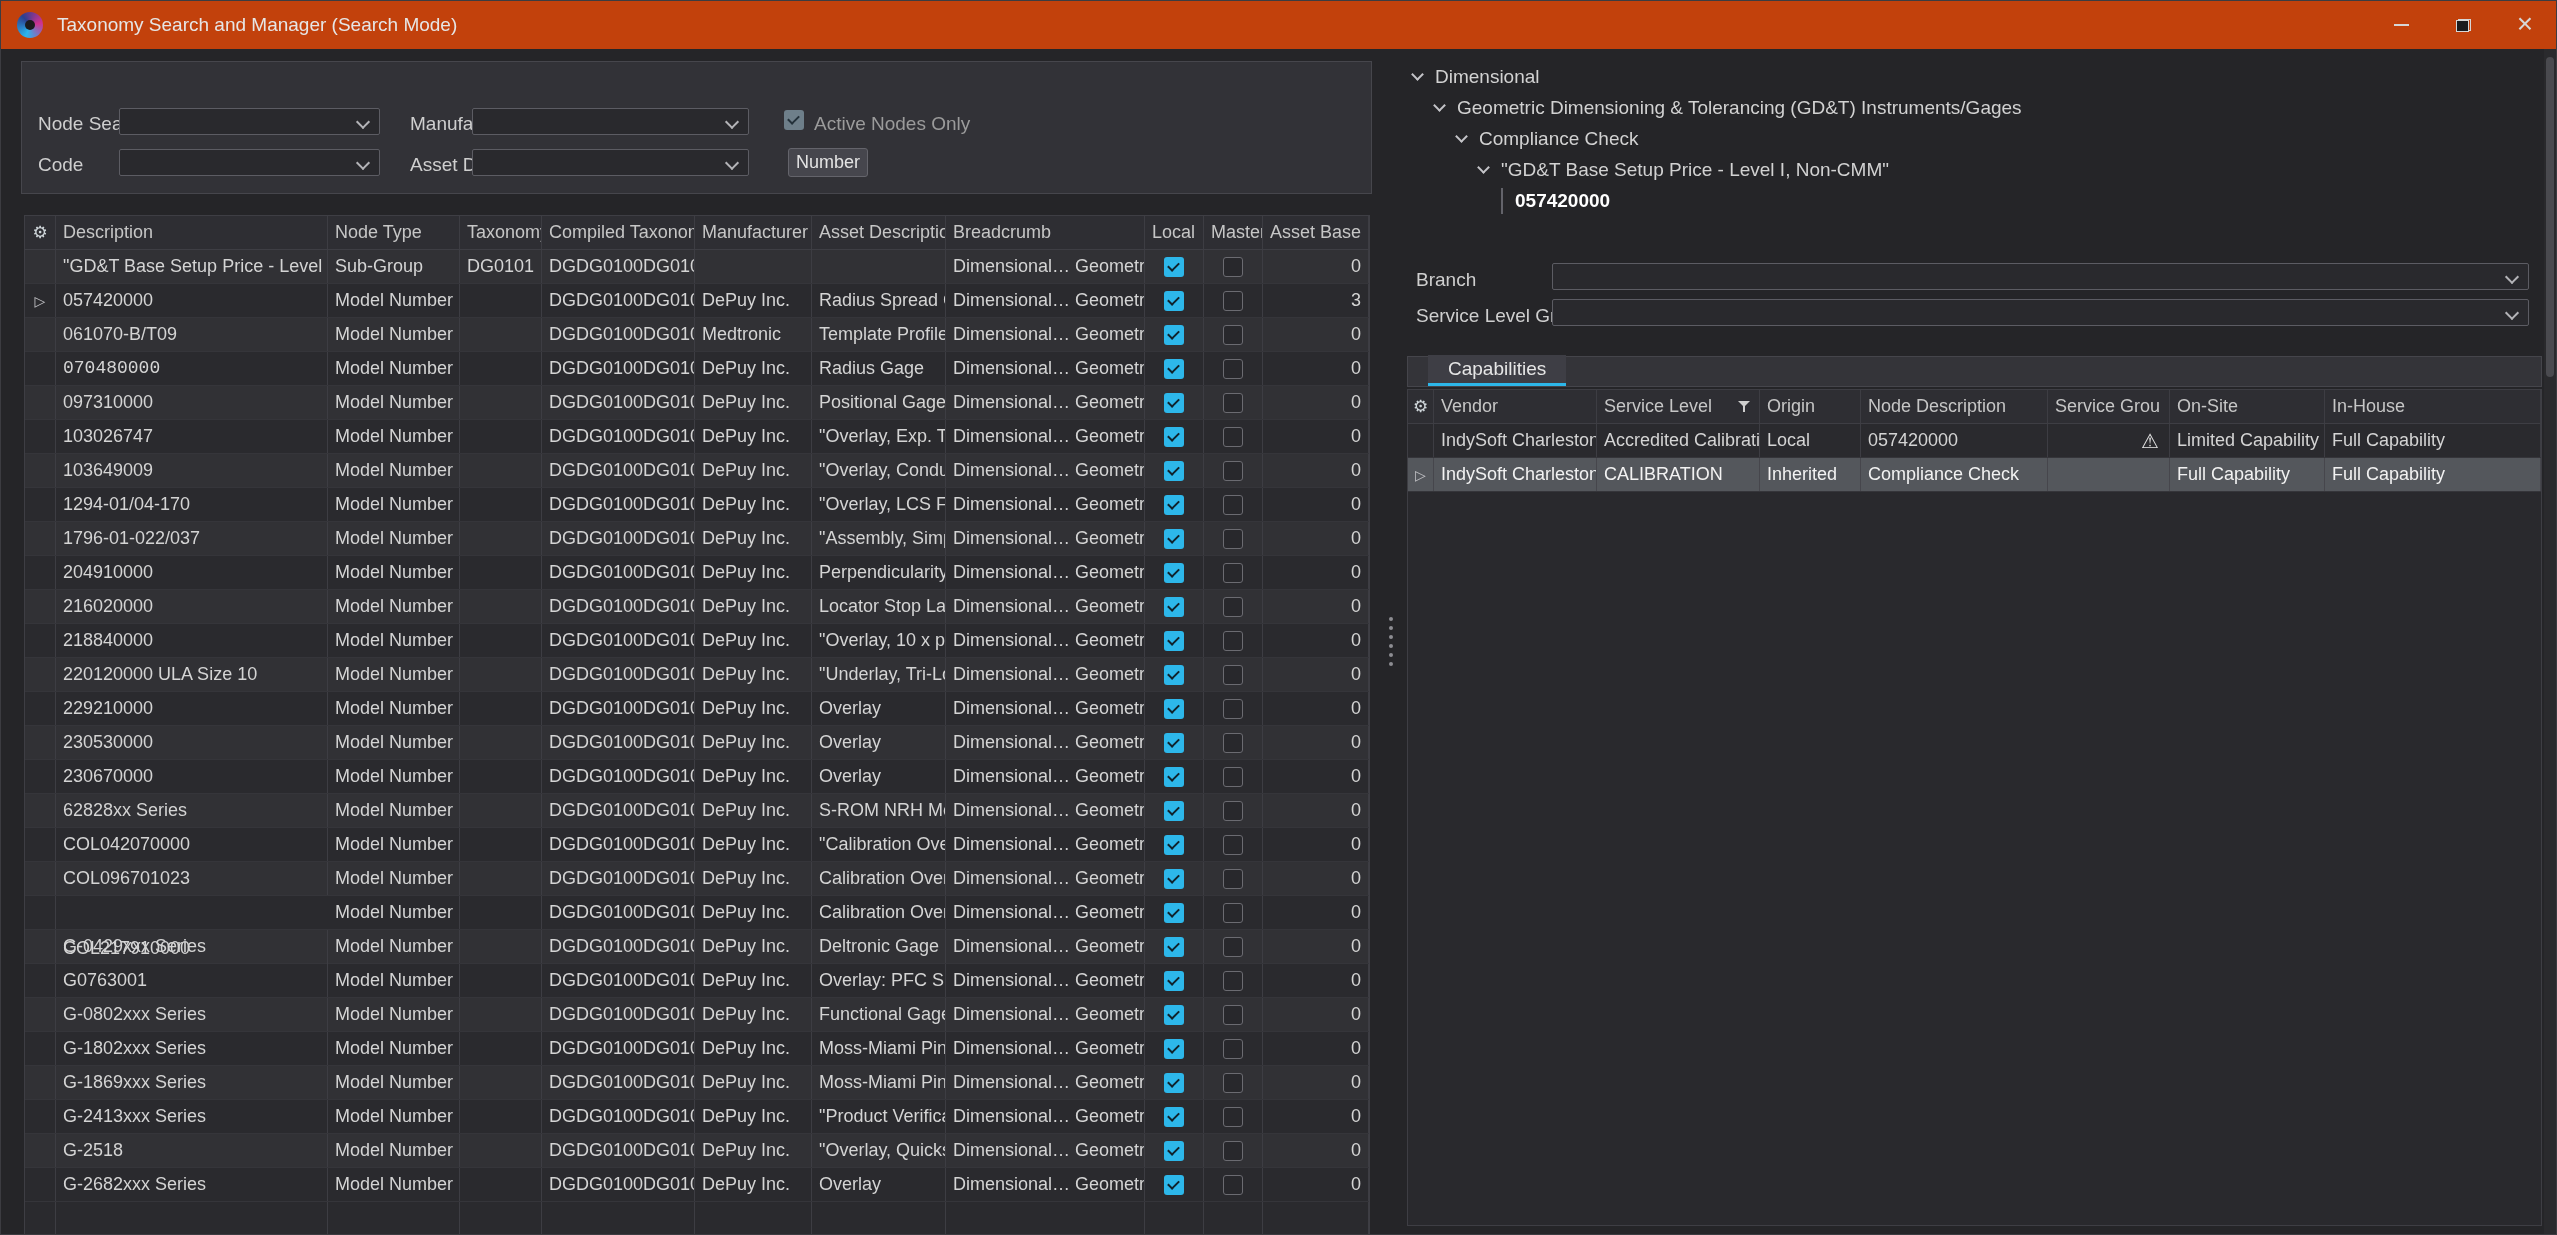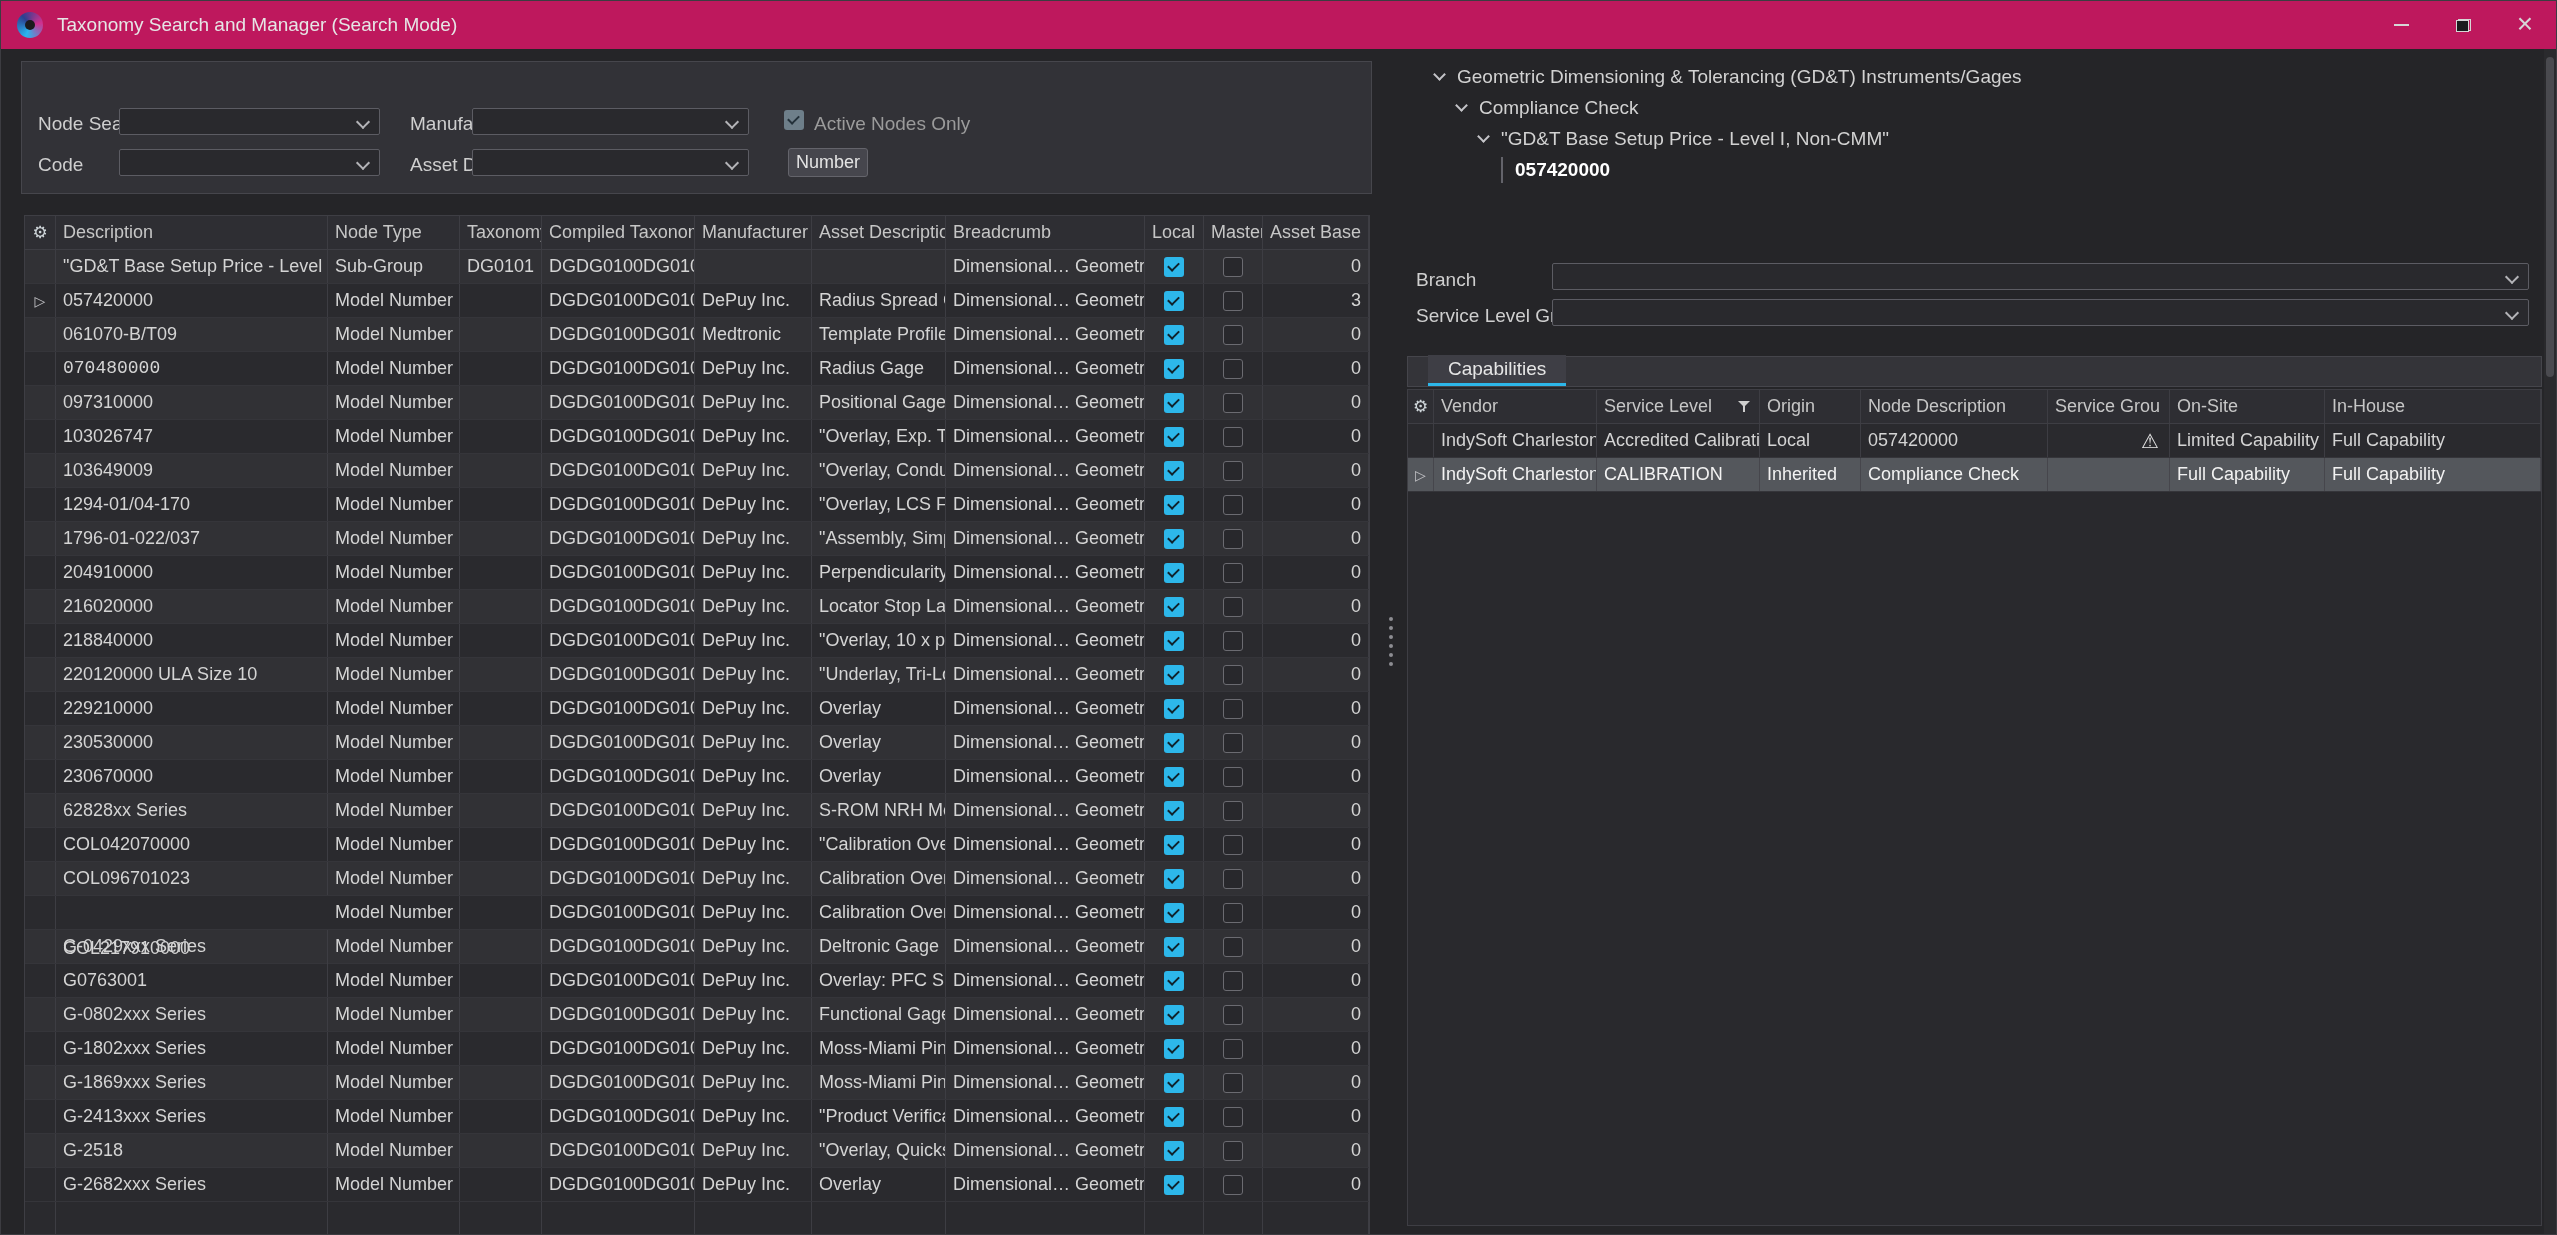--- a/index.html
+++ b/index.html
@@ -1,21 +1,21 @@
 <!DOCTYPE html>
 <html><head>
 <meta charset="utf-8">
 <style>
   *{margin:0;padding:0;box-sizing:border-box}
   html,body{width:2557px;height:1235px;overflow:hidden;background:#1d1d1f;
     font-family:"Liberation Sans",sans-serif;-webkit-font-smoothing:antialiased}
   .window{position:absolute;inset:0;background:#252528;border:1px solid #3c3c41}
 
   
-  .titlebar{position:absolute;left:0;top:0;right:0;height:48px;background:#be185d;
+  .titlebar{position:absolute;left:0;top:0;right:0;height:48px;background:#c2410c;
     display:flex;align-items:center;padding-left:16px;color:#e6e6e6;font-size:19px}
   .app-icon{width:26px;height:26px;border-radius:50%;flex:none;margin-right:14px;
     background:conic-gradient(from 200deg,#29b6f0,#2b3f8f,#d0318f,#29b6f0);position:relative}
   .app-icon::after{content:"";position:absolute;left:8px;top:8px;width:10px;height:10px;border-radius:50%;background:#1b1b1d}
   .win-controls{position:absolute;right:0;top:0;height:48px;display:flex}
   .win-btn{width:62px;height:48px;display:flex;align-items:center;justify-content:center;color:#d6d6d6}
   .glyph-min{width:15px;border-top:2px solid #d6d6d6}
   .glyph-rest{position:relative;width:15px;height:13px}
   .glyph-rest::before{content:"";position:absolute;right:0;top:0;width:11px;height:10px;border:1.5px solid #d6d6d6}
   .glyph-rest::after{content:"";position:absolute;left:0;bottom:0;width:11px;height:10px;border:1.5px solid #d6d6d6;background:#1b1b1d}
@@ -643,20 +643,24 @@
       <span class="dot"></span>
       <span class="dot"></span>
       <span class="dot"></span>
       <span class="dot"></span>
       <span class="dot"></span>
       <span class="dot"></span>
     </div>
 
     <div class="right-pane">
       <div class="tree" id="tree">
+          <div class="tree-node" style="padding-left: 6px;">
+            <span class="chev"></span>
+            <span class="tree-label">Dimensional</span>
+          </div>
           <div class="tree-node" style="padding-left: 28px;">
             <span class="chev"></span>
             <span class="tree-label">Geometric Dimensioning &amp; Tolerancing (GD&amp;T) Instruments/Gages</span>
           </div>
           <div class="tree-node" style="padding-left: 50px;">
             <span class="chev"></span>
             <span class="tree-label">Compliance Check</span>
           </div>
           <div class="tree-node" style="padding-left: 72px;">
             <span class="chev"></span>

